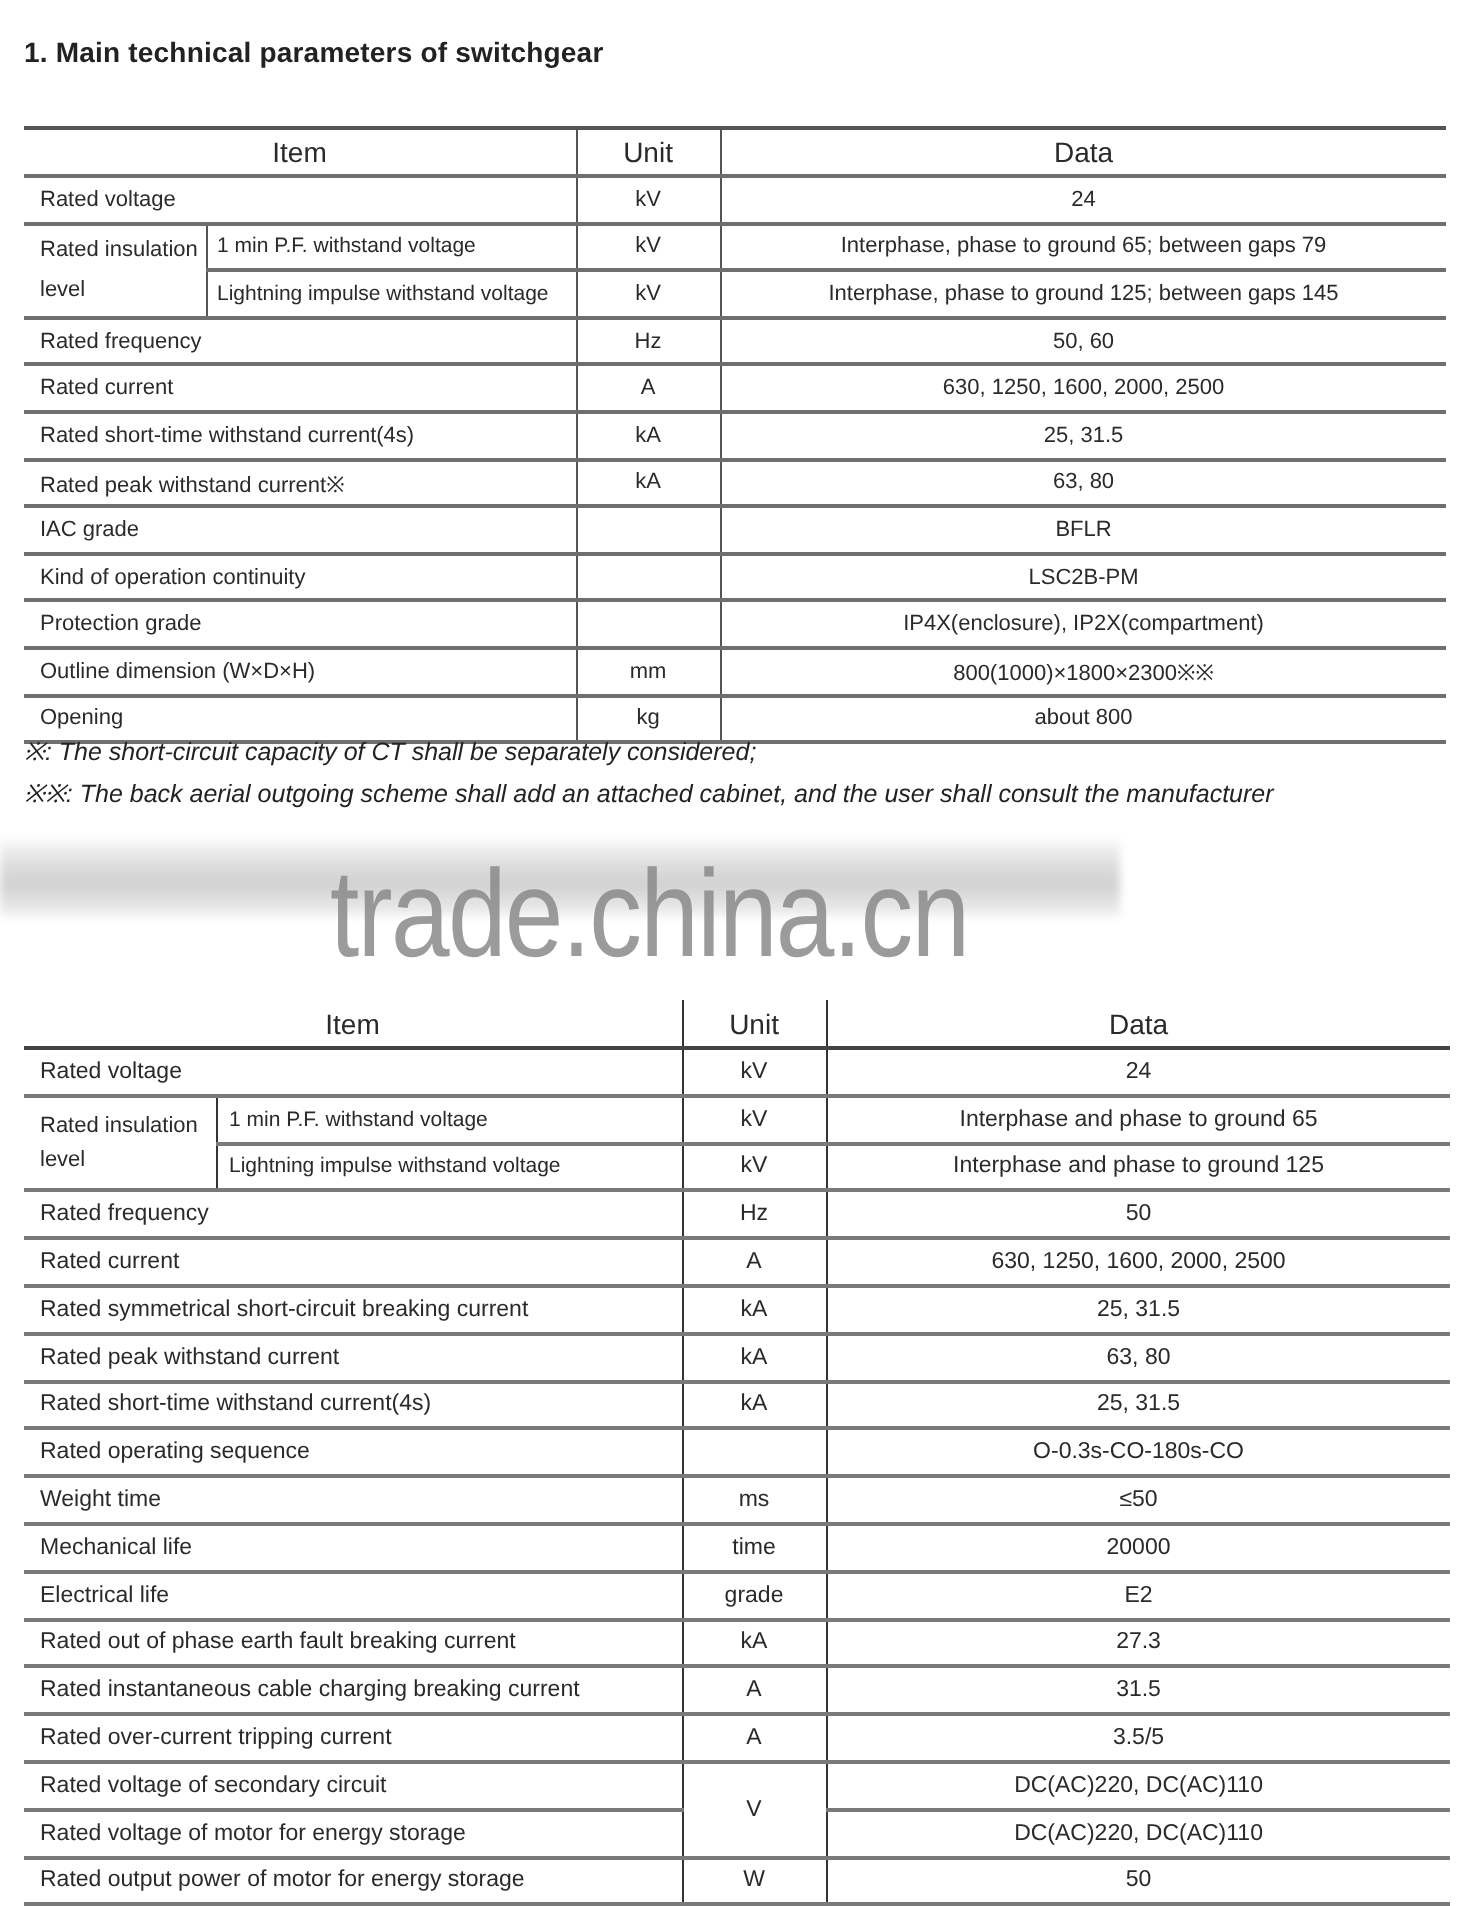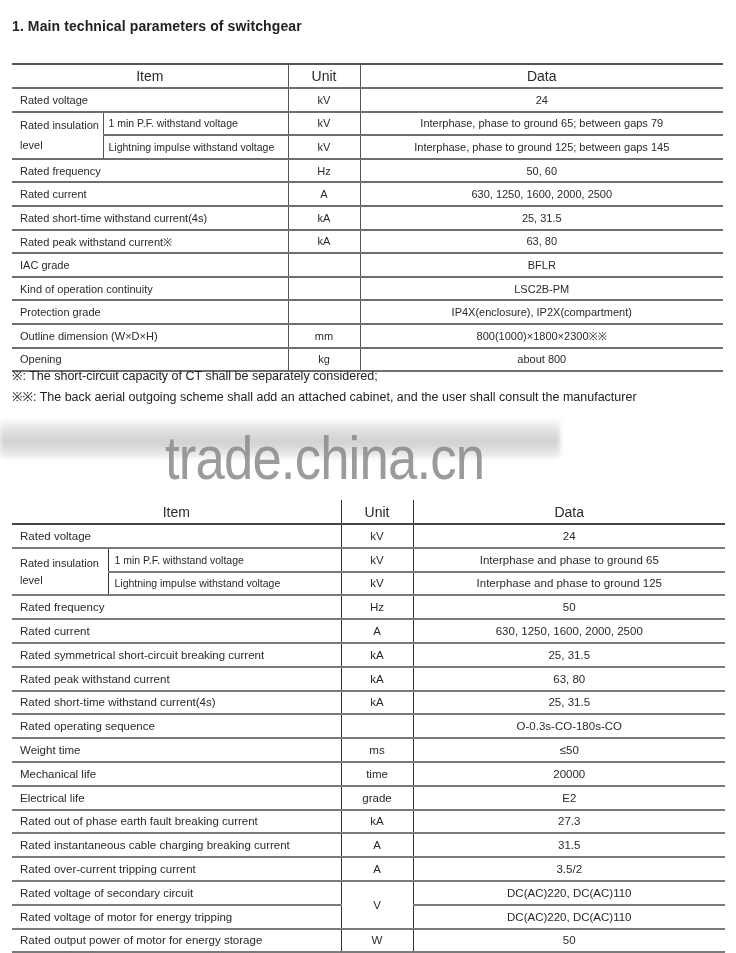--- a/index.html
+++ b/index.html
@@ -9,21 +9,21 @@
   td, th { padding:0; font-weight:normal; vertical-align:middle; }
   
   #t1 { left:12px; top:47px; width:711px; }
   #t1 td, #t1 th { border-bottom:2px solid #6f6f6f; height:21.6px; font-size:11px; }
   #t1 th { font-size:14px; height:22px; border-top:2px solid #555; }
   #t1 .c-unit { border-left:1px solid #555; border-right:1px solid #555; text-align:center; }
   #t1 .c-data { text-align:center; }
   #t1 .c-item { padding-left:8px; }
   #t1 .sub { border-left:1px solid #555; padding-left:5px; font-size:10.5px; }
   #t1 .grp { padding-left:8px; line-height:20px; font-size:11px; }
-  .notes { position:absolute; left:12px; top:366px; width:720px; font-size:12.5px; color:#222; line-height:21px; }
+  .notes { position:absolute; left:12px; top:366px; width:720px; font-size:12.5px; color:#222; line-height:21px;font-style:italic; }
   .notes p { margin:0; }
   .band { position:absolute; left:0; top:418px; width:560px; height:40px; background:linear-gradient(#fff, #ddd 30%, #c9c9c9 60%, #eee); filter:blur(2px); opacity:0.85; }
   .watermark { position:absolute; left:165px; top:422px; font-size:62px; color:#8a8a8a; letter-spacing:-1px; transform:scaleX(0.85); transform-origin:left top; opacity:0.85; }
   
   #t2 { left:12px; top:484px; width:713px; }
   #t2 th { font-size:14px; height:23px; border-bottom:2px solid #444; }
   #t2 td { border-bottom:2px solid #7a7a7a; height:21.8px; font-size:11.5px; }
   #t2 .c-unit { border-left:1px solid #333; border-right:1px solid #333; text-align:center; }
   #t2 .c-data { text-align:center; }
   #t2 .c-item { padding-left:8px; }
@@ -200,29 +200,29 @@
         <td class="c-data">27.3</td>
       </tr>
   <tr>
         <td colspan="2" class="c-item">Rated instantaneous cable charging breaking current</td>
         <td class="c-unit">A</td>
         <td class="c-data">31.5</td>
       </tr>
   <tr>
         <td colspan="2" class="c-item">Rated over-current tripping current</td>
         <td class="c-unit">A</td>
-        <td class="c-data">3.5/2</td>
+        <td class="c-data">3.5/5</td>
       </tr>
   <tr>
     <td colspan="2" class="c-item">Rated voltage of secondary circuit</td>
     <td rowspan="2" class="c-unit">V</td>
     <td class="c-data">DC(AC)220, DC(AC)110</td>
   </tr>
   <tr>
-    <td colspan="2" class="c-item">Rated voltage of motor for energy tripping</td>
+    <td colspan="2" class="c-item">Rated voltage of motor for energy storage</td>
     <td class="c-data">DC(AC)220, DC(AC)110</td>
   </tr>
   <tr>
         <td colspan="2" class="c-item">Rated output power of motor for energy storage</td>
         <td class="c-unit">W</td>
         <td class="c-data">50</td>
       </tr>
 </tbody>
   </table>
 

